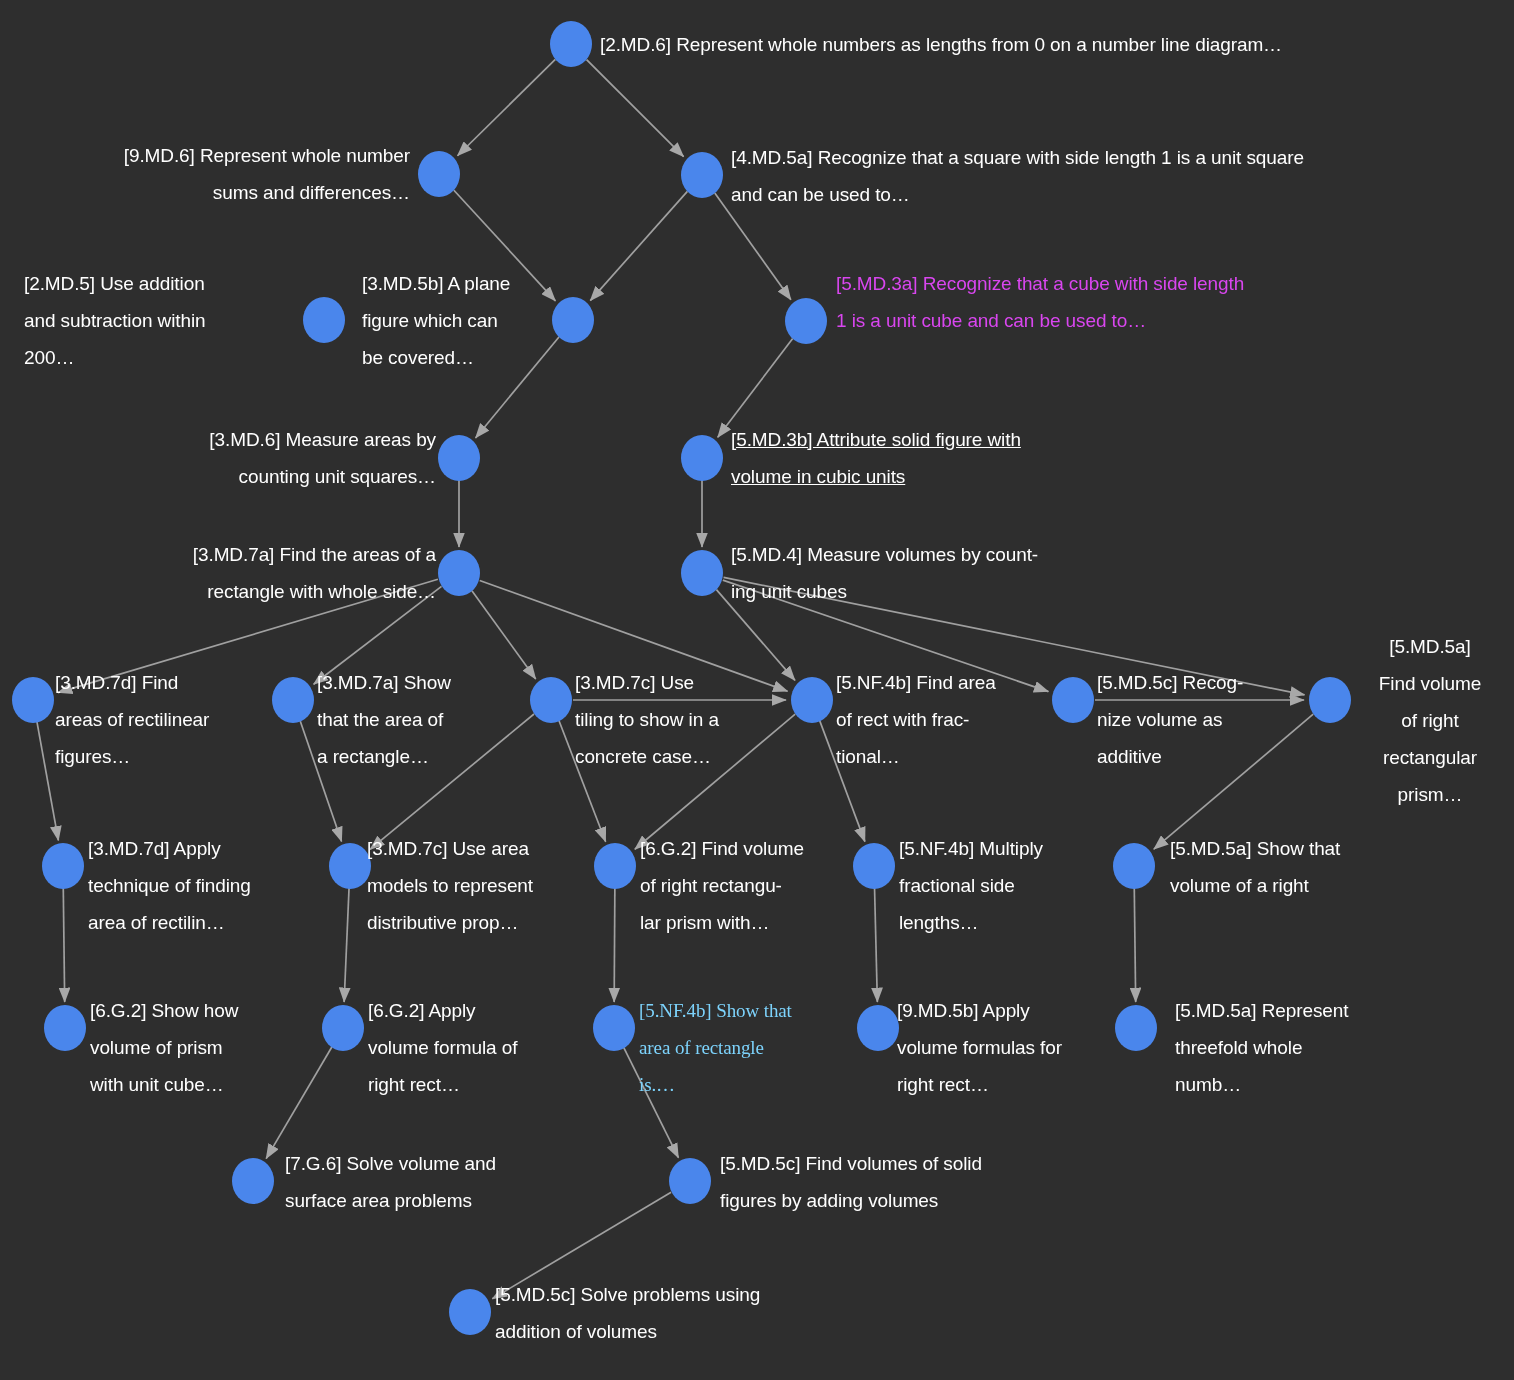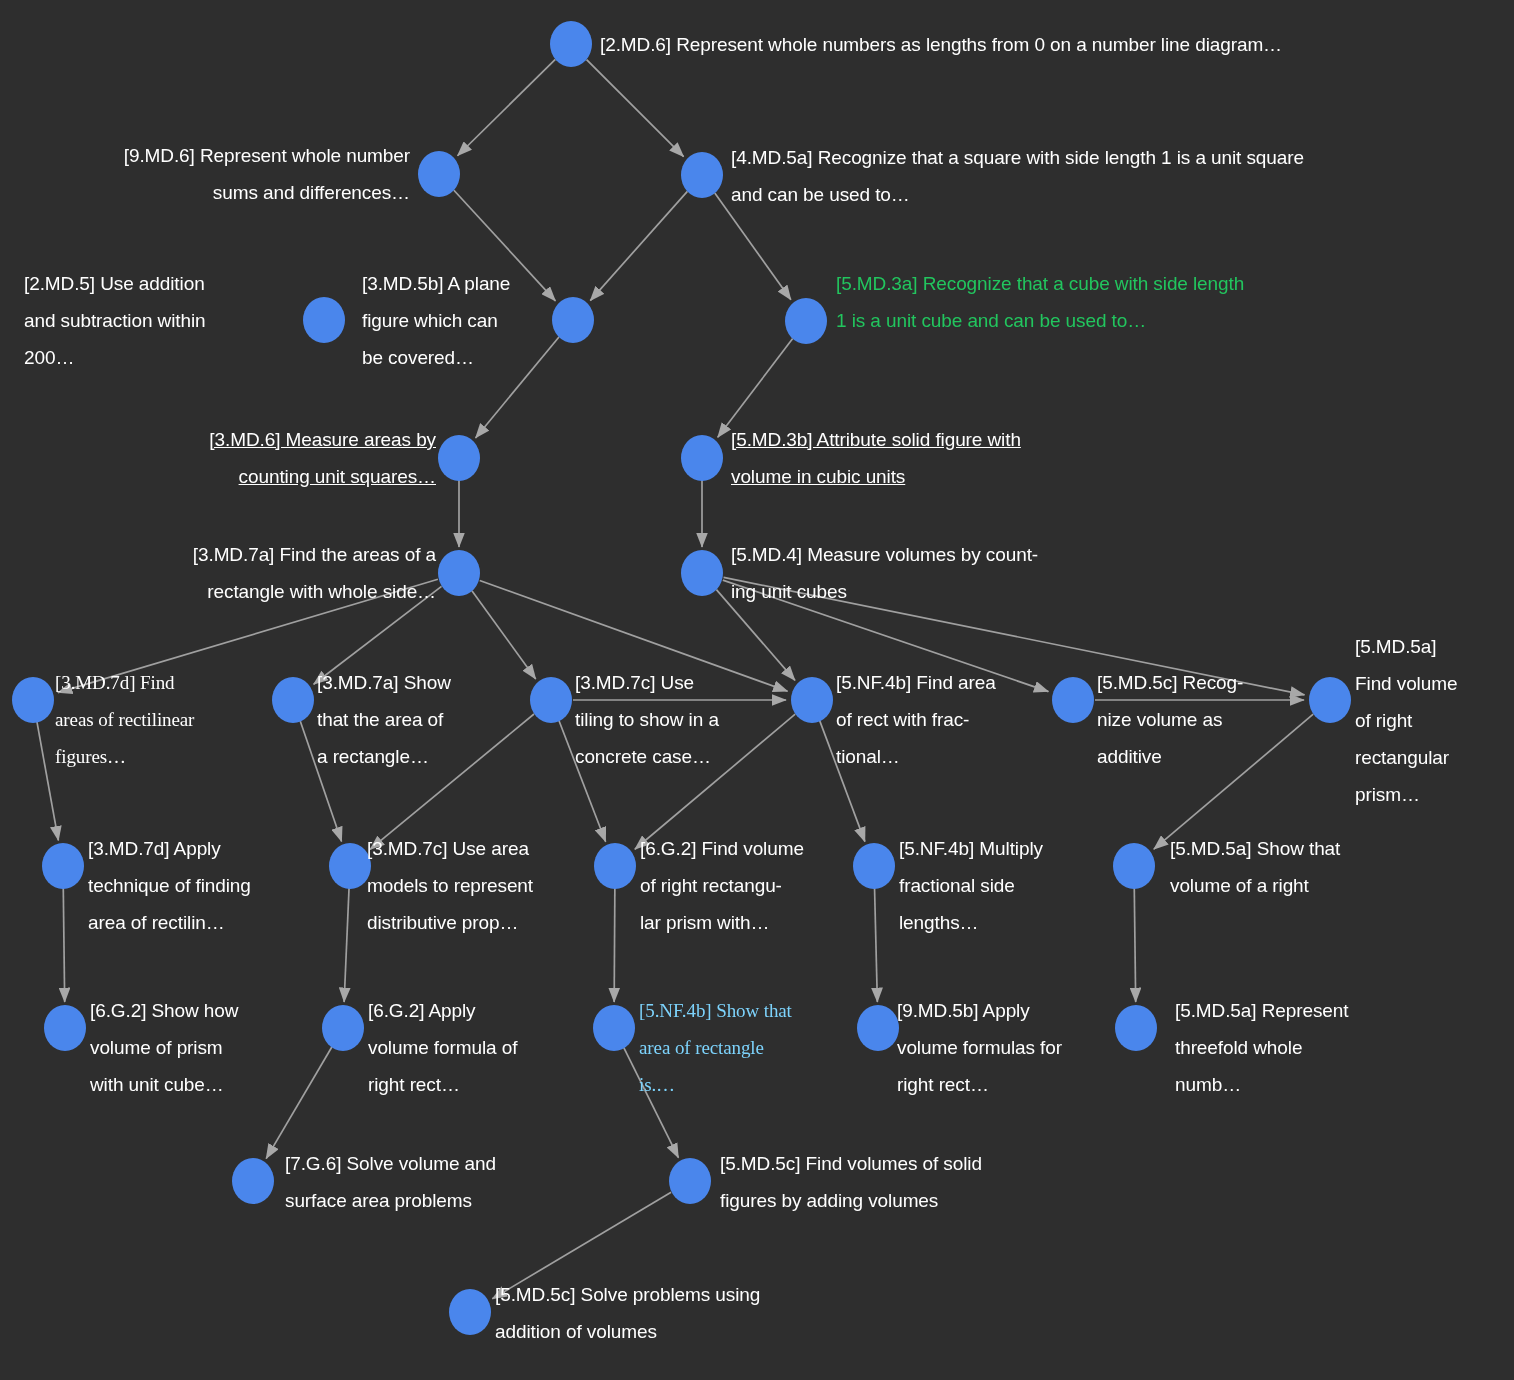--- a/index.html
+++ b/index.html
@@ -122,46 +122,46 @@
       <div class="node-label align-right" style="left: 28px; top: 137px; width: 382px; color: rgb(255, 255, 255);">[9.MD.6] Represent whole number
 sums and differences…</div>
       <div class="node-label align-left" style="left: 731px; top: 139px; width: 760px; color: rgb(255, 255, 255);">[4.MD.5a] Recognize that a square with side length 1 is a unit square
 and can be used to…</div>
       <div class="node-label align-left" style="left: 24px; top: 265px; width: 270px; color: rgb(255, 255, 255);">[2.MD.5] Use addition
 and subtraction within
 200…</div>
       <div class="node-label align-left" style="left: 362px; top: 265px; width: 190px; color: rgb(255, 255, 255);">[3.MD.5b] A plane
 figure which can
 be covered…</div>
-      <div class="node-label align-left" style="left: 836px; top: 265px; width: 560px; color: #22c55e;">[5.MD.3a] Recognize that a cube with side length
+      <div class="node-label align-left" style="left: 836px; top: 265px; width: 560px; color: #d946ef;">[5.MD.3a] Recognize that a cube with side length
 1 is a unit cube and can be used to…</div>
-      <div class="node-label align-right" style="left: 136px; top: 421px; width: 300px; color: rgb(255, 255, 255); text-decoration: underline;">[3.MD.6] Measure areas by
+      <div class="node-label align-right" style="left: 136px; top: 421px; width: 300px; color: rgb(255, 255, 255);">[3.MD.6] Measure areas by
 counting unit squares…</div>
       <div class="node-label align-left" style="left: 731px; top: 421px; width: 420px; color: rgb(255, 255, 255); text-decoration: underline;">[5.MD.3b] Attribute solid figure with
 volume in cubic units</div>
       <div class="node-label align-right" style="left: 116px; top: 536px; width: 320px; color: rgb(255, 255, 255);">[3.MD.7a] Find the areas of a
 rectangle with whole side…</div>
       <div class="node-label align-left" style="left: 731px; top: 536px; width: 420px; color: rgb(255, 255, 255);">[5.MD.4] Measure volumes by count-
 ing unit cubes</div>
-      <div class="node-label align-left" style="left: 55px; top: 664px; width: 200px; color: rgb(255, 255, 255); font-family: Liberation Serif, serif;">[3.MD.7d] Find
+      <div class="node-label align-left" style="left: 55px; top: 664px; width: 200px; color: rgb(255, 255, 255);">[3.MD.7d] Find
 areas of rectilinear
 figures…</div>
       <div class="node-label align-left" style="left: 317px; top: 664px; width: 180px; color: rgb(255, 255, 255);">[3.MD.7a] Show
 that the area of
 a rectangle…</div>
       <div class="node-label align-left" style="left: 575px; top: 664px; width: 190px; color: rgb(255, 255, 255);">[3.MD.7c] Use
 tiling to show in a
 concrete case…</div>
       <div class="node-label align-left" style="left: 836px; top: 664px; width: 200px; color: rgb(255, 255, 255);">[5.NF.4b] Find area
 of rect with frac-
 tional…</div>
       <div class="node-label align-left" style="left: 1097px; top: 664px; width: 200px; color: rgb(255, 255, 255);">[5.MD.5c] Recog-
 nize volume as
 additive</div>
-      <div class="node-label align-left" style="left: 1355px; top: 628px; width: 150px; color: rgb(255, 255, 255);">[5.MD.5a]
+      <div class="node-label align-left" style="left: 1355px; top: 628px; width: 150px; color: rgb(255, 255, 255); text-align: center;">[5.MD.5a]
 Find volume
 of right
 rectangular
 prism…</div>
       <div class="node-label align-left" style="left: 88px; top: 830px; width: 220px; color: rgb(255, 255, 255);">[3.MD.7d] Apply
 technique of finding
 area of rectilin…</div>
       <div class="node-label align-left" style="left: 367px; top: 830px; width: 215px; color: rgb(255, 255, 255);">[3.MD.7c] Use area
 models to represent
 distributive prop…</div>

